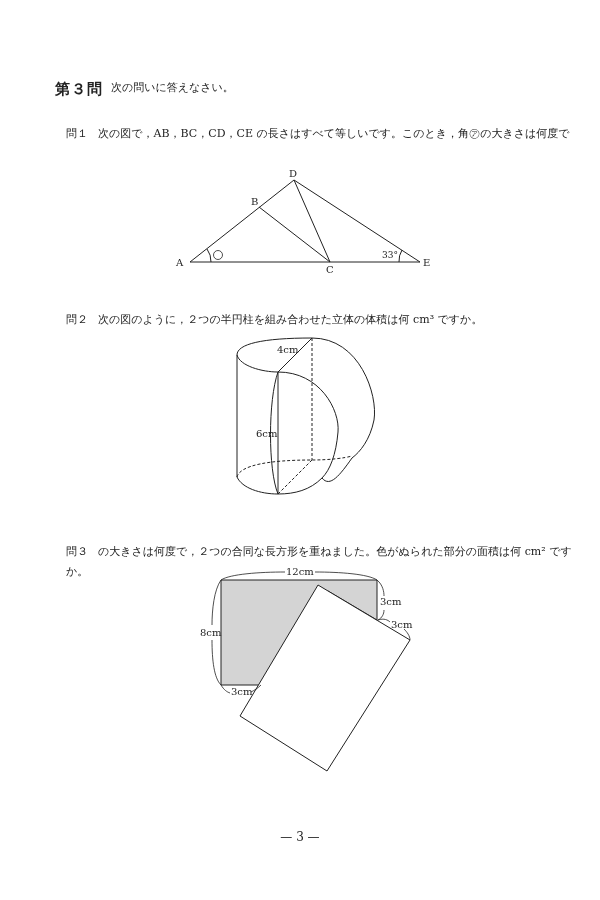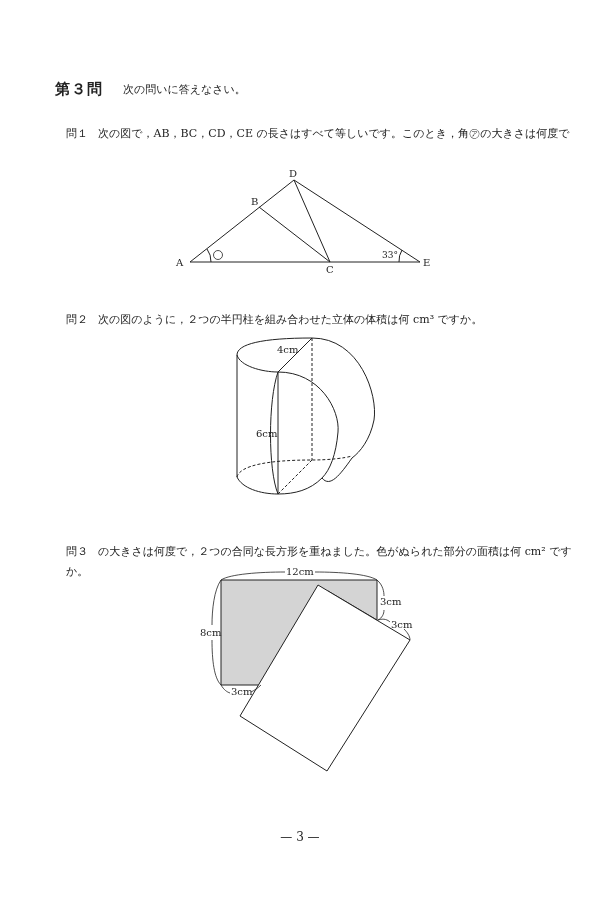--- a/index.html
+++ b/index.html
@@ -1,19 +1,19 @@
 <!DOCTYPE html>
 <html><head>
 <meta charset="utf-8">
 <style>
   html, body { margin:0; padding:0; background:#fff; }
   body { width:600px; height:900px; position:relative; overflow:hidden; font-family:"DejaVu Serif", serif; color:#222; }
-  .section-title { position:absolute; left:55px; top:80px; display:flex; align-items:center; }
+  .section-title { position:absolute; left:55px; top:80px; display:flex; align-items:flex-start; }
   .section-title .num { font-family:"DejaVu Sans", sans-serif; font-weight:bold; font-size:15px; letter-spacing:1px; }
-  .section-title .inst { font-size:11px; margin-left:20px; }
+  .section-title .inst { font-size:11px; margin-left:8px; }
   .q { position:absolute; left:66px; font-size:11px; line-height:20px; width:520px; }
   .q .qlabel { display:inline-block; width:32px; }
   .q .line2 { padding-left:12px; }
   svg { position:absolute; left:0; top:0; }
   svg text { font-family:"DejaVu Serif", serif; fill:#222; }
   .page-num { position:absolute; left:0; width:600px; top:830px; text-align:center; font-size:12px; }
 </style>
 </head>
 <body>
 

